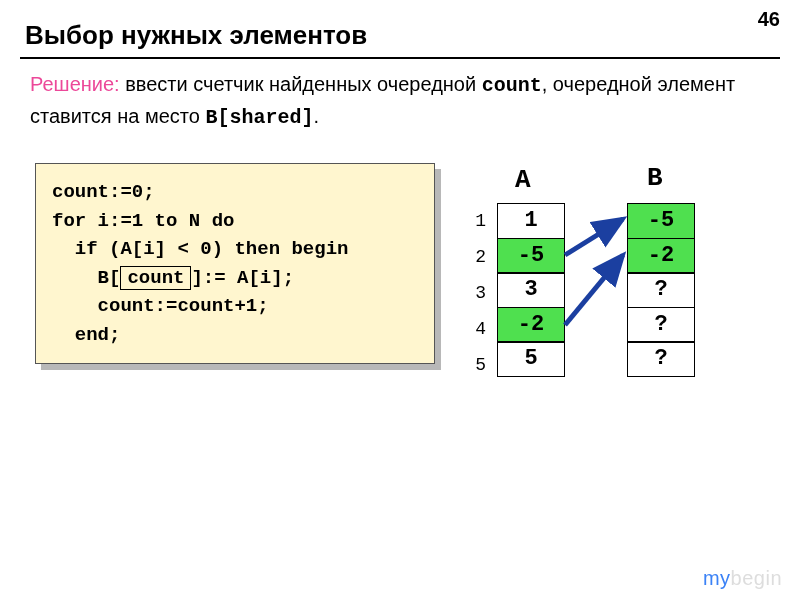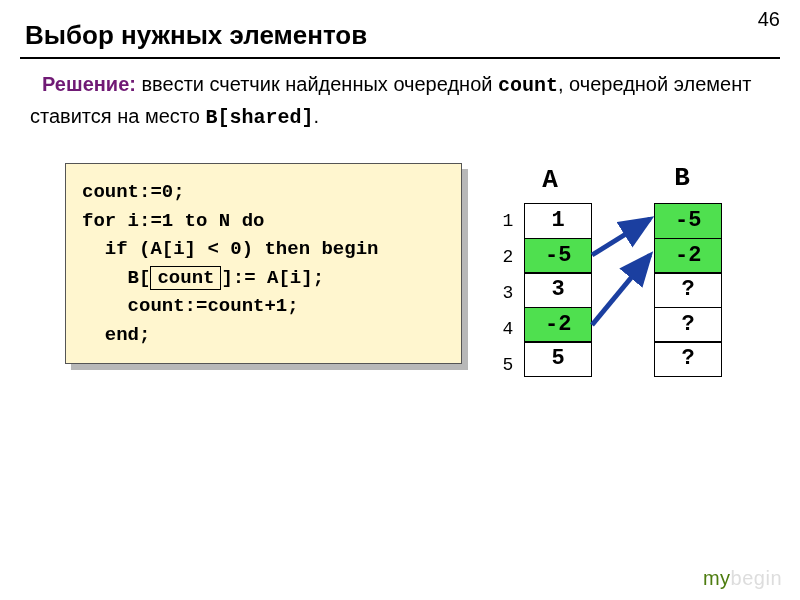--- a/index.html
+++ b/index.html
@@ -9,48 +9,47 @@
     font-family: Arial, sans-serif;
     background: #fff;
     position: relative;
     overflow: hidden;
   }
   .page-number {
     position: absolute;
     top: 8px;
     right: 20px;
     font-size: 20px;
-    font-weight: normal;
+    font-weight: bold;
     color: #000;
   }
   .title {
     font-size: 26px;
     font-weight: bold;
     color: #000;
     padding: 20px 25px 6px 25px;
   }
   .hr {
     height: 2px;
     background: #000;
     margin: 0 20px 10px 20px;
   }
   .solution {
     font-size: 20px;
     color: #000;
     padding: 0 30px;
     line-height: 1.55;
   }
-  .solution .lead { font-weight: bold; color: #701a75; margin-left: 12px; }
+  .solution .lead { font-weight: normal; color: #ec4899; }
   .mono { font-family: "Courier New", monospace; font-weight: bold; }
 
   .content-row {
     display: flex;
     align-items: flex-start;
     margin-top: 30px;
-    padding-left: 30px;
   }
 
   .code-wrap {
     margin-left: 35px;
     width: 400px;
     position: relative;
   }
   .code-shadow {
     position: absolute;
     top: 6px; left: 6px;
@@ -127,21 +126,21 @@
 
   .watermark {
     position: absolute;
     bottom: 10px;
     right: 18px;
     font-size: 20px;
     color: #ddd;
     font-family: Arial, sans-serif;
     letter-spacing: 0.5px;
   }
-  .watermark .red { color: #4d7c0f; }
+  .watermark .red { color: #3b82f6; }
 </style>
 </head>
 <body>
 
 <div class="page-number">46</div>
 <div class="title">Выбор нужных элементов</div>
 <div class="hr"></div>
 
 <div class="solution">
   <span class="lead">Решение:</span><span> ввести счетчик найденных очередной </span><span class="mono">count</span><span>, очередной элемент ставится на место </span><span class="mono">B[shared]</span><span>.</span>

